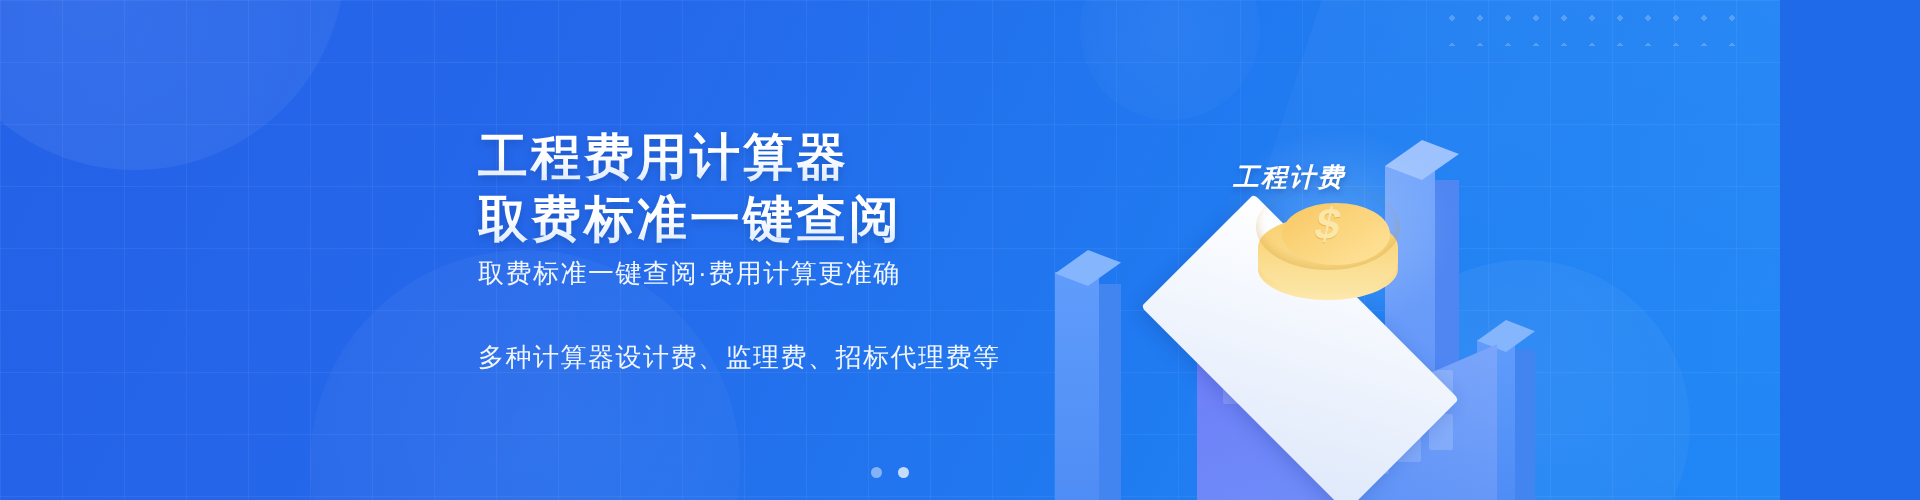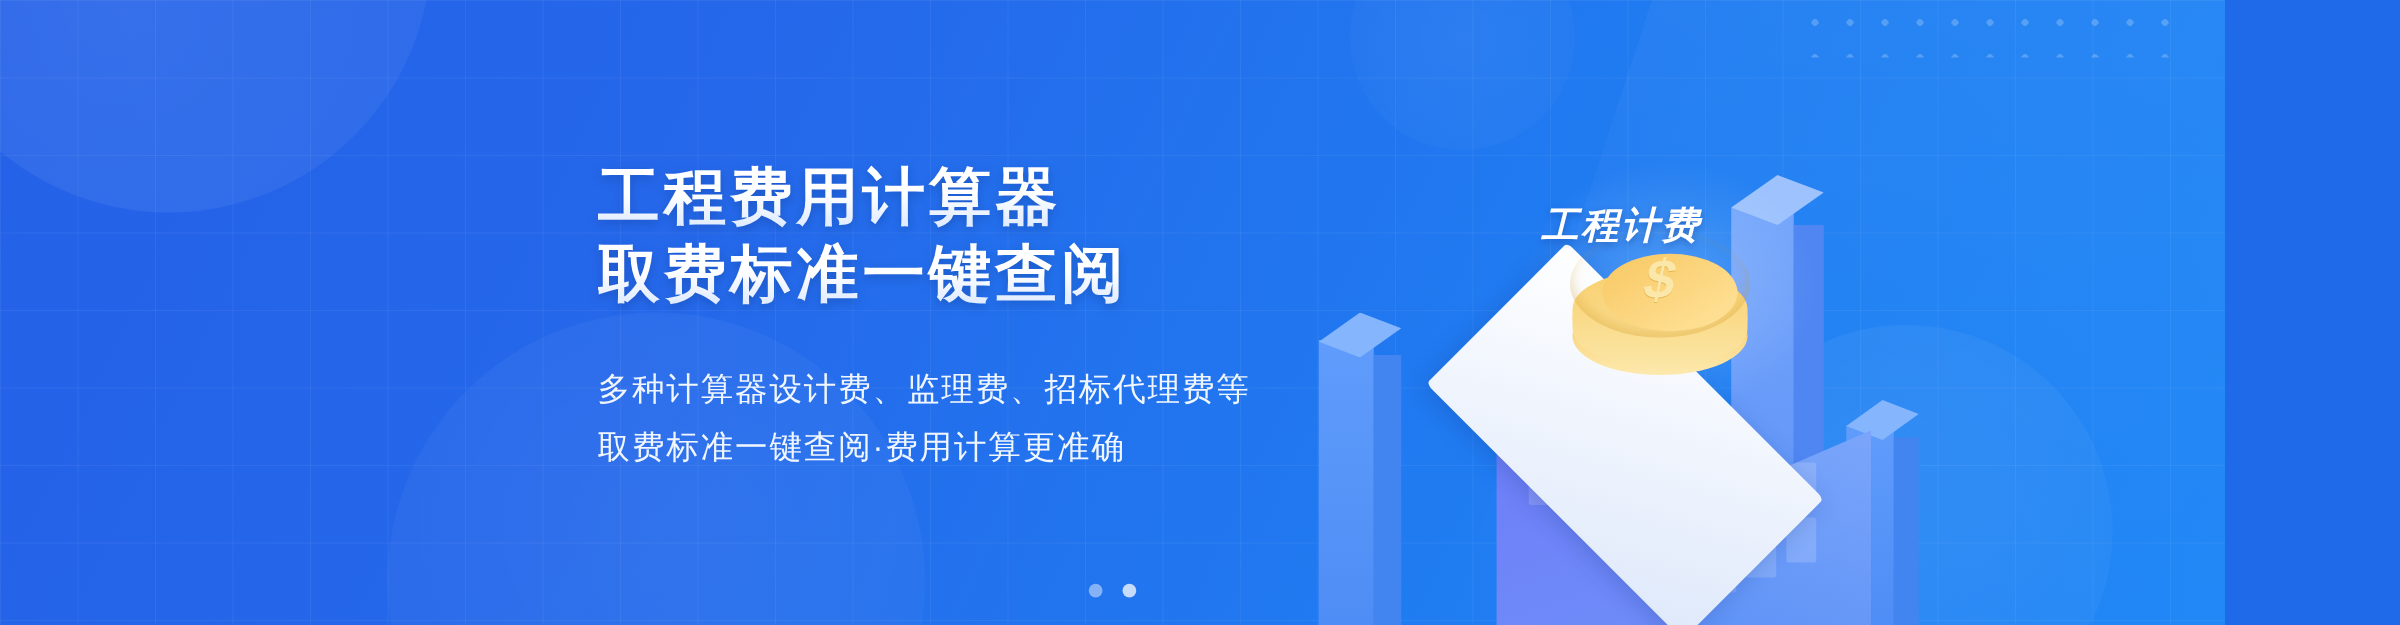--- a/index.html
+++ b/index.html
@@ -55,21 +55,21 @@
   }
   
   .art{ position:absolute; left:1085px; top:0; width:520px; height:500px; }
   .bar{ position:absolute; bottom:0; }
   .bar i{ display:block; position:absolute; }
   .bar-face{ background:linear-gradient(180deg,#74a6fb,#5b8ff7); }
   .bar-top{ background:#9dc2fd; }
   .bar-side{ background:#4f86f2; }
   .badge{
     position:absolute; left:148px; top:160px;
-    font-size:30px; font-weight:bold; font-style:italic; letter-spacing:2px;
+    font-size:26px; font-weight:bold; font-style:italic; letter-spacing:2px;
     color:#ffffff; white-space:nowrap;
     text-shadow:0 3px 6px rgba(14,48,126,.35);
   }
   .platform{
     position:absolute; left:70px; top:208px; width:290px; height:290px;
     background:linear-gradient(135deg,#ffffff,#dfe9fb);
     transform:rotate(45deg) skew(0deg) scaleY(.55);
     border-radius:6px;
     box-shadow:0 8px 24px rgba(17,52,130,.22);
   }
@@ -130,22 +130,22 @@
   <div class="diag-sweep"></div>
   <div class="soft-circle c1"></div>
   <div class="soft-circle c2"></div>
   <div class="soft-circle c3"></div>
   <div class="soft-circle c4"></div>
   <div class="dot-grid"></div>
 
   <div class="copy">
     <div class="headline">工程费用计算器</div>
     <div class="headline">取费标准一键查阅</div>
+    <div class="subline" style="margin-top:0">取费标准一键查阅·费用计算更准确</div>
     <div class="subline">多种计算器设计费、监理费、招标代理费等</div>
-    <div class="subline" style="margin-top:0">取费标准一键查阅·费用计算更准确</div>
   </div>
 
   <div class="art">
 
     <div class="bar" style="left:300px; height:360px; width:74px;">
       <i class="bar-face" style="left:0;top:26px;width:50px;height:334px;"></i>
       <i class="bar-side" style="left:50px;top:40px;width:24px;height:320px;"></i>
       <i class="bar-top" style="left:0;top:0;width:74px;height:40px;clip-path:polygon(0 65%,50% 0,100% 35%,50% 100%);"></i>
     </div>
     <div class="bar" style="left:-30px; height:250px; width:66px;">

